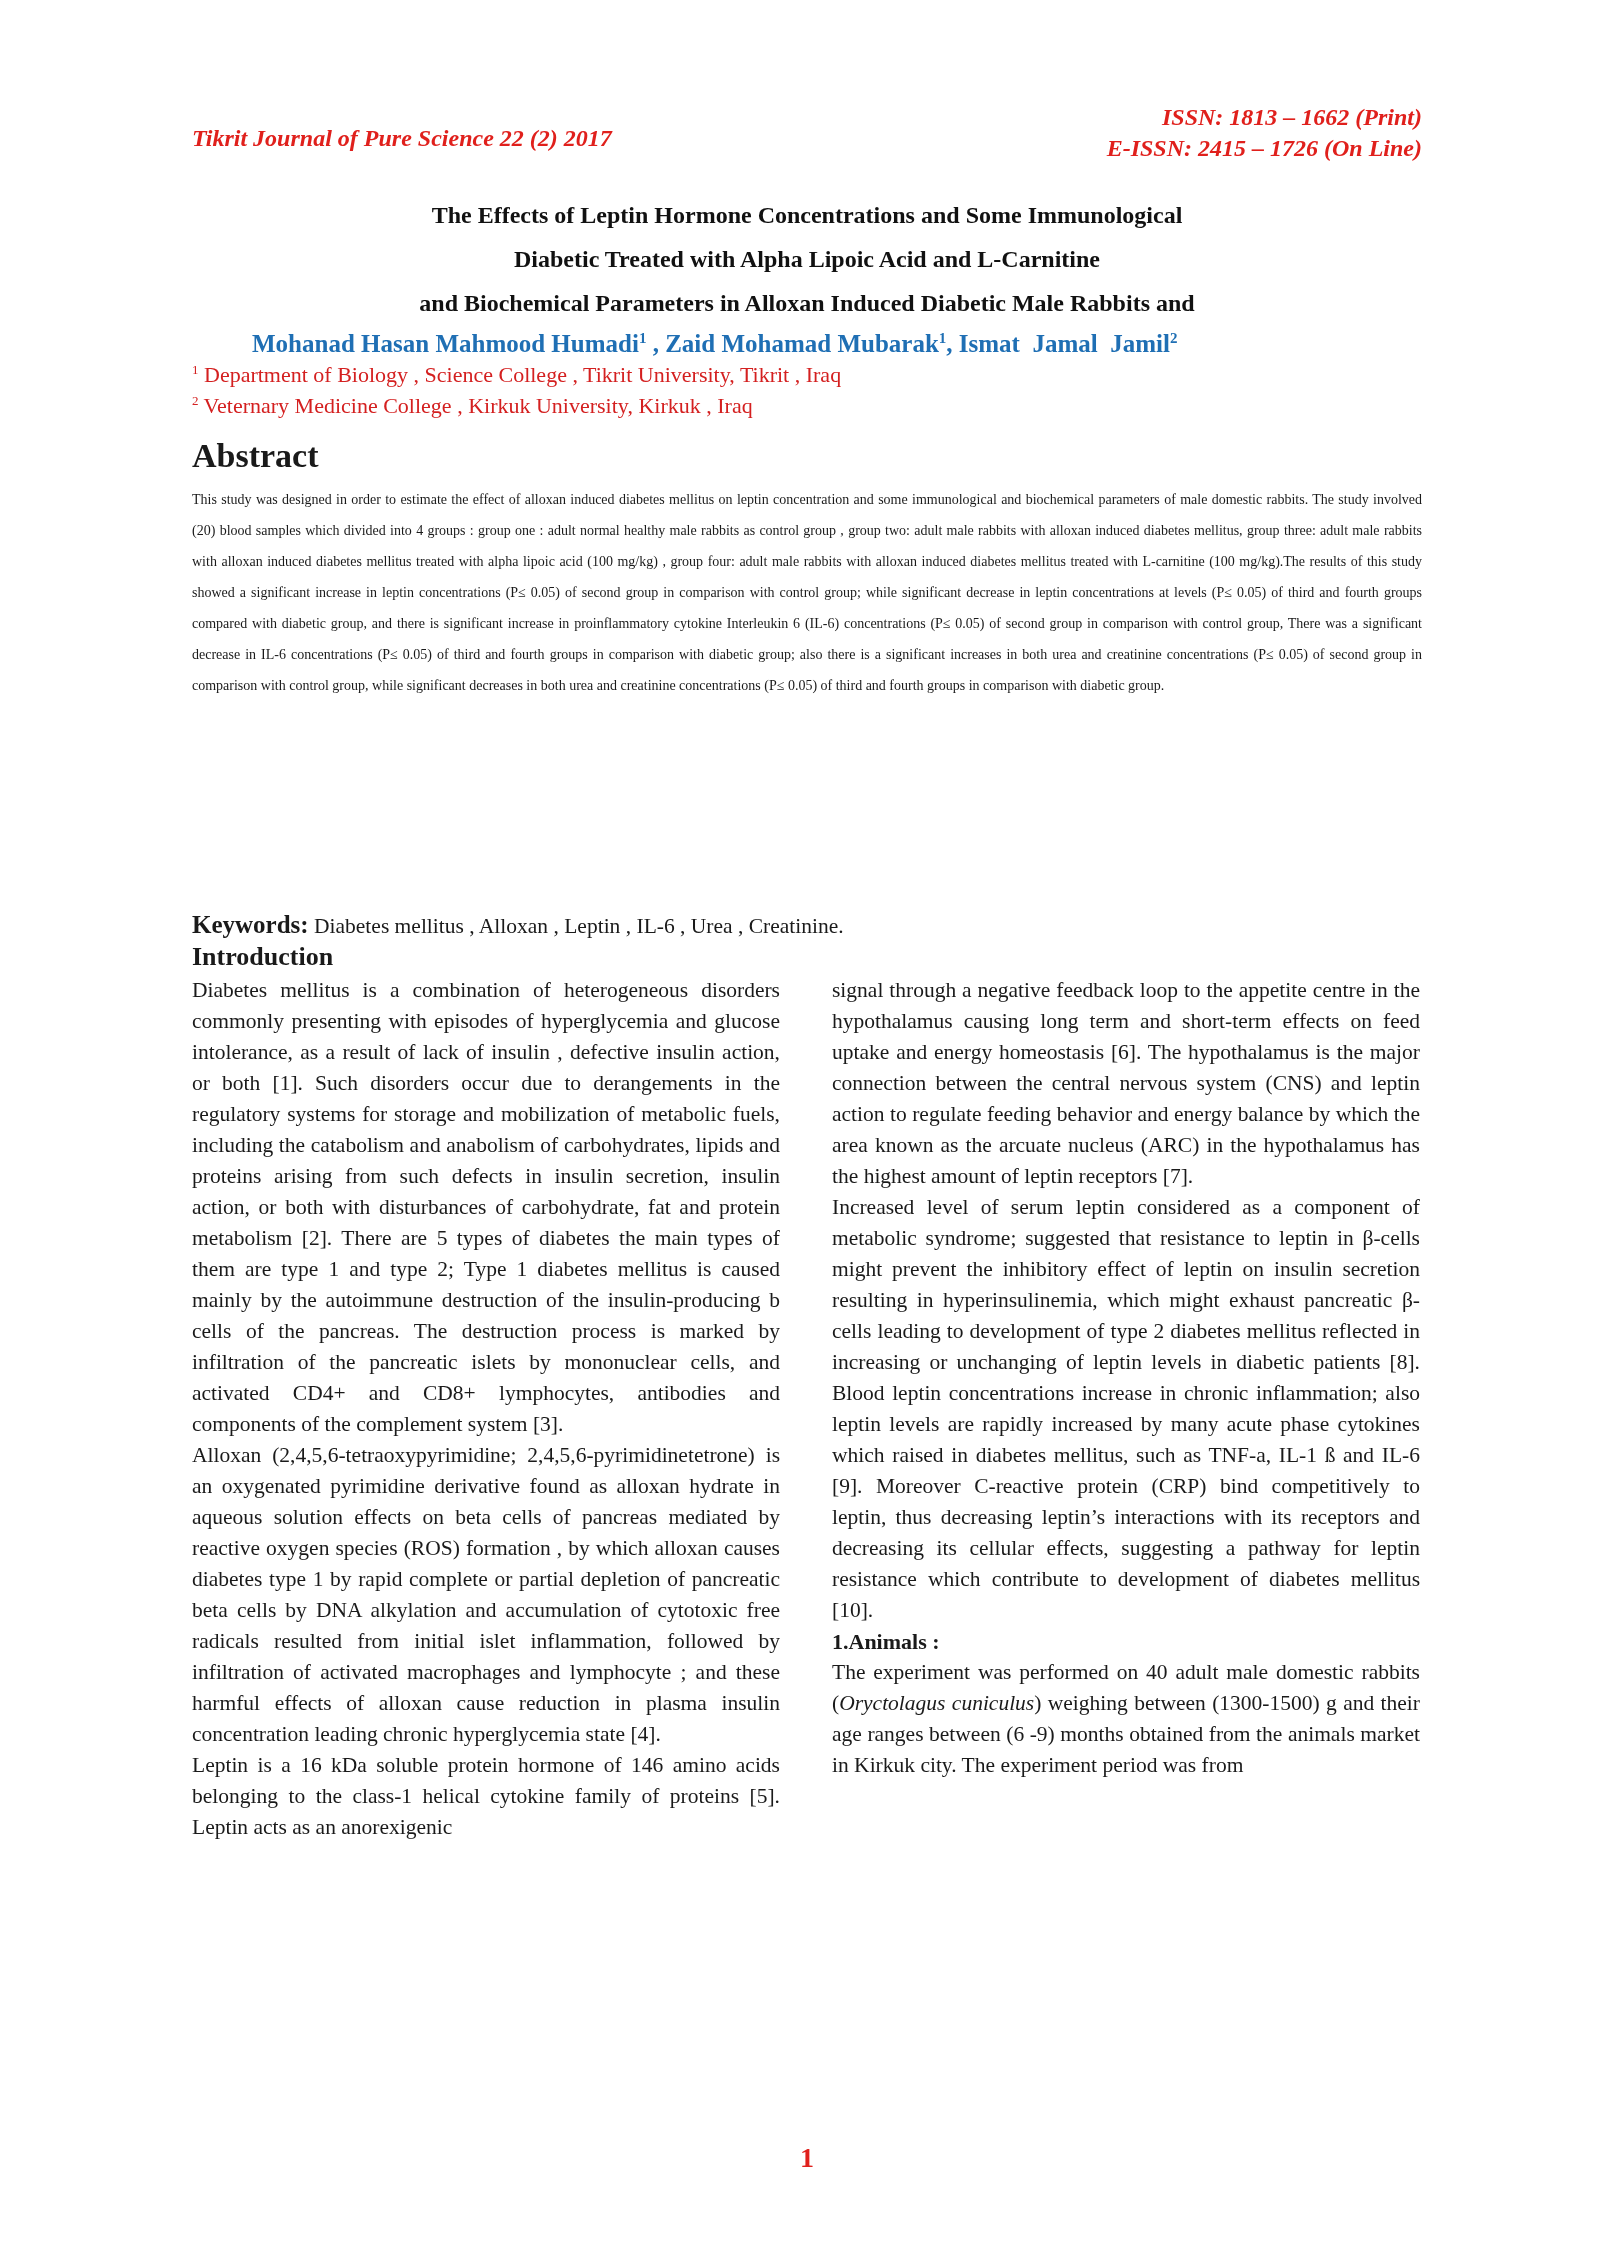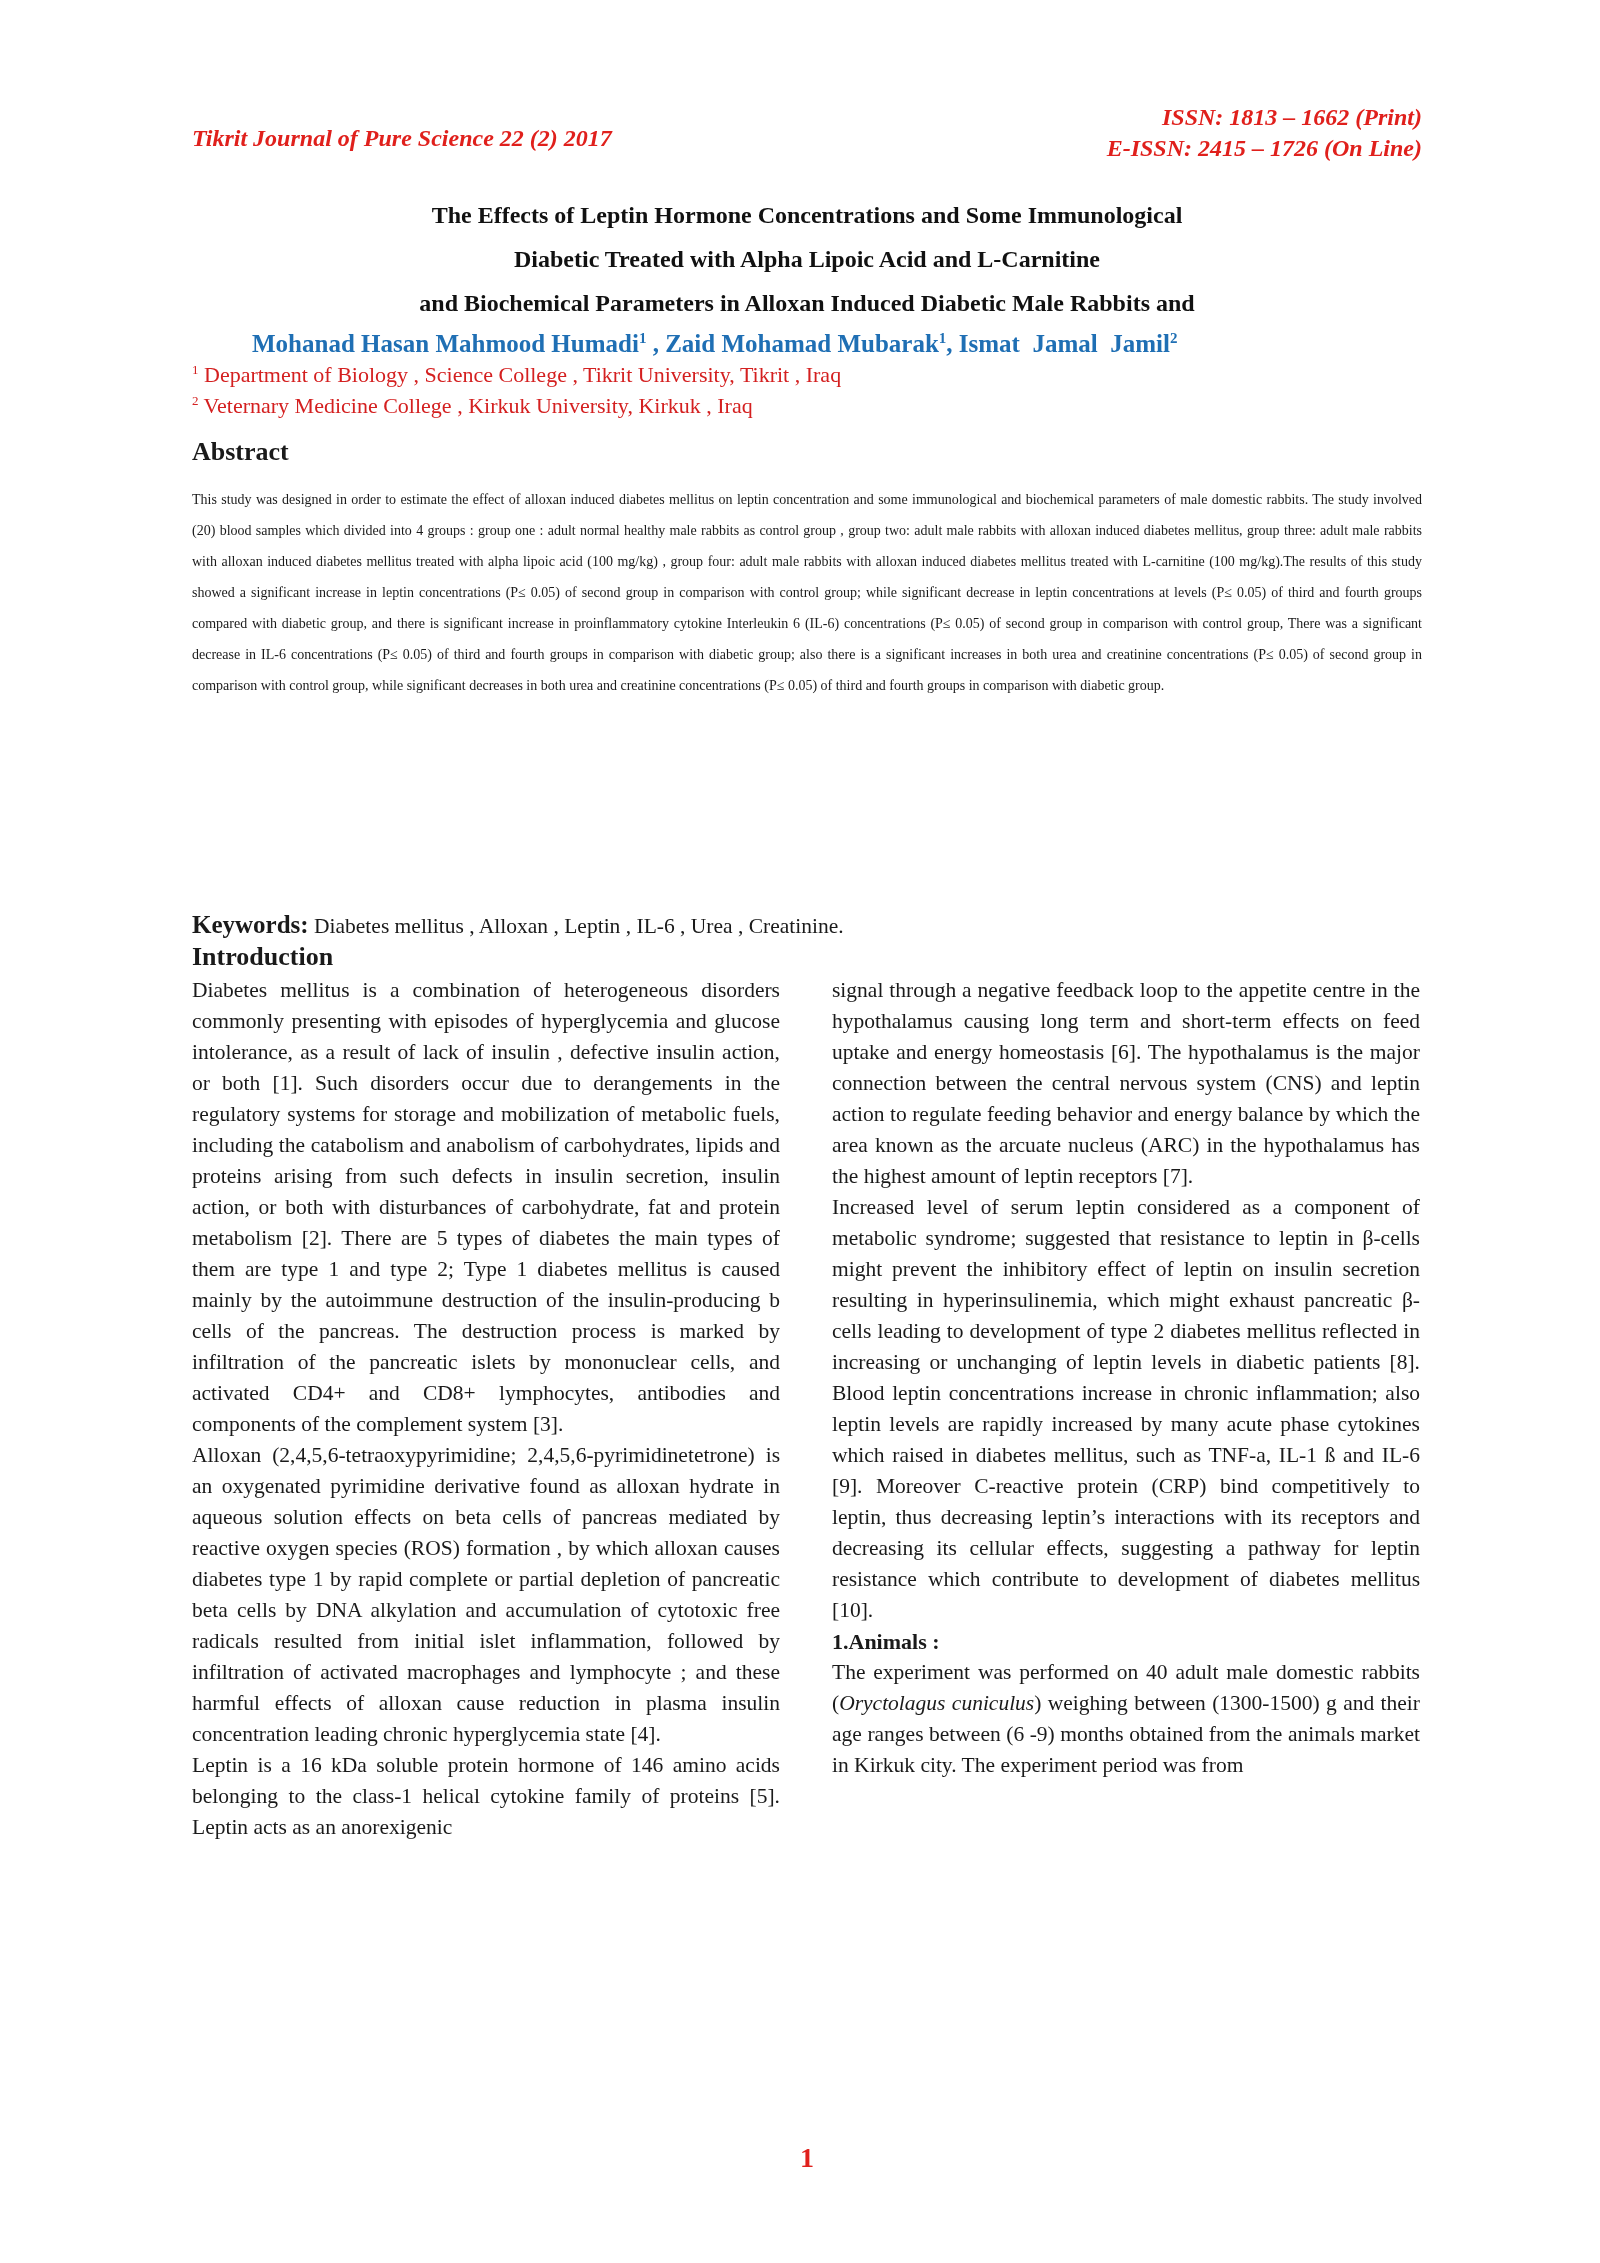--- a/index.html
+++ b/index.html
@@ -11,21 +11,21 @@
   .hdr-left { position: absolute; left: 0; top: 0; margin-top: 21px; }
   .hdr-right { position: absolute; right: 0; top: 0; text-align: right; }
   .title { position: absolute; top: 193px; left: 0; width: 1230px; text-align: center; font-weight: bold;
            font-size: 24px; line-height: 44px; color: #111; }
   .authors { position: absolute; top: 322px; left: 60px; width: 1170px; font-weight: bold; color: #1f6fb4;
              font-size: 25px; line-height: 32px; }
   .authors sup { font-size: 15px; }
   .aff { position: absolute; left: 0; color: #d42020; font-size: 22px; line-height: 30px; }
   .aff sup { font-size: 13px; }
   .aff1 { top: 355px; } .aff2 { top: 386px; }
-  .h-abstract { position: absolute; top: 437px; left: 0; font-weight: bold; font-size: 26px; }
+  .h-abstract { position: absolute; top: 437px; left: 0; font-weight: bold; font-size: 34px; }
   .abstract { position: absolute; top: 484px; left: 0; width: 1230px; font-size: 14px; line-height: 31px;
               text-align: justify; }
   .keywords { position: absolute; top: 910px; left: 0; font-size: 21.5px; line-height: 30px; }
   .keywords b { font-size: 25px; text-align: center; }
   .h-intro { position: absolute; top: 942px; left: 0; font-weight: bold; font-size: 26px; }
   .col { position: absolute; width: 588px; font-size: 21.5px; line-height: 31px; text-align: justify; }
   .col-left { top: 975px; left: 0; }
   .col-right { top: 975px; left: 640px; }
   .col p { margin: 0; }
   .sec-h { font-weight: bold; font-size: 25px; line-height: 31px; margin: 0; text-align: left; }

